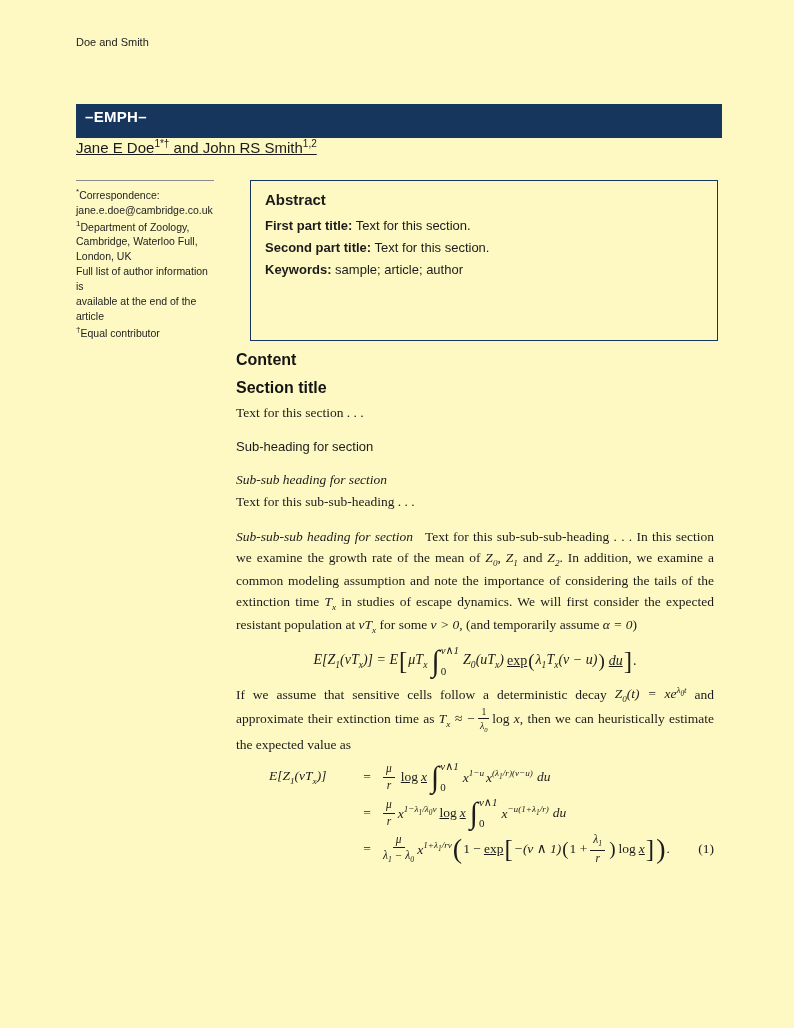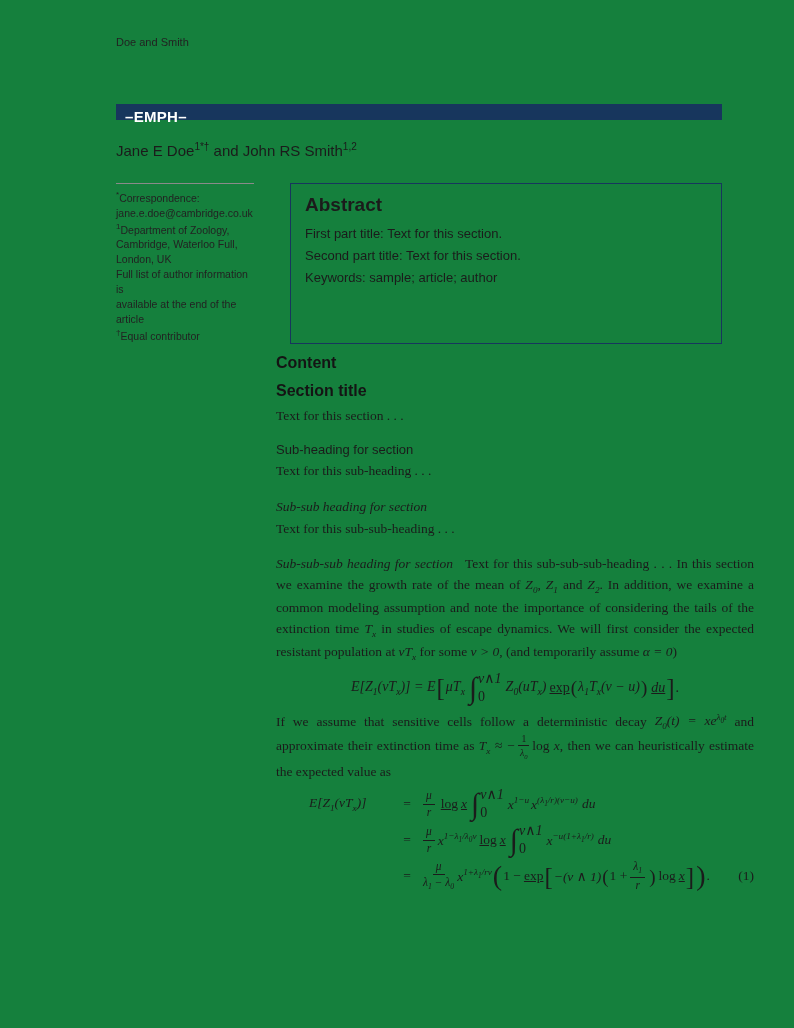--- a/index.html
+++ b/index.html
@@ -1,40 +1,40 @@
 <!DOCTYPE html>
 <html><head>
 <meta charset="utf-8">
 <style>
   html,body{margin:0;padding:0;background:#ffffff;}
   .page{position:relative;width:794px;height:1028px;box-sizing:border-box;
-        padding:36px 72px 0 116px;background:#15803d;color:#1b1b1b;overflow:hidden;}
+        padding:36px 72px 0 76px;background:#fef9c3;color:#1b1b1b;overflow:hidden;}
 
   .running{font:11px "Liberation Sans","DejaVu Sans",sans-serif;color:#222;}
 
-  .banner{margin-top:56px;height:16px;background:#17365d;color:#fff;
+  .banner{margin-top:56px;height:34px;background:#17365d;color:#fff;
           font:bold 15px/25px "Liberation Sans","DejaVu Sans",sans-serif;
           padding-left:9px;letter-spacing:.3px;}
 
   .title{margin:14px 0 0;font:400 30px/1.2 "Liberation Sans","DejaVu Sans",sans-serif;
          color:#111;letter-spacing:-.3px;}
 
-  .authors{margin-top:21px;font:400 15px "Liberation Sans","DejaVu Sans",sans-serif;color:#1b1b1b;}
+  .authors{margin-top:0;font:400 15px "Liberation Sans","DejaVu Sans",sans-serif;color:#1b1b1b;text-decoration:underline;}
   .authors sup{font-size:10px;}
 
   .cols{display:flex;margin-top:24px;gap:14px;}
   .side{flex:0 0 138px;width:138px;border-top:1px solid #8a8a8a;padding-top:5px;
         font:10.5px/1.43 "Liberation Sans","DejaVu Sans",sans-serif;color:#222;}
   .side sup{font-size:8px;}
 
   .absbox{margin-left:22px;width:468px;box-sizing:border-box;border:1.5px solid #17365d;
           padding:10px 14px 12px;font-family:"Liberation Sans","DejaVu Sans",sans-serif;}
-  .absbox .abs-h{margin:0 0 10px;font-size:19px;font-weight:bold;}
+  .absbox .abs-h{margin:0 0 10px;font-size:15px;font-weight:bold;}
   .absrow{font-size:13px;margin:7px 0 0;}
-  .absrow b{font-weight:normal;text-align:center;}
+  .absrow b{font-weight:bold;text-align:center;}
 
   .main{margin-left:160px;width:478px;}
   .sec{font:bold 16px "Liberation Sans","DejaVu Sans",sans-serif;margin:10px 0 5px;color:#141414;}
   .sec.first{margin-top:10px;}
   .sub-h{font:13px "Liberation Sans","DejaVu Sans",sans-serif;margin:16px 0 3px;}
   .subsub-h{font:italic 13.5px "Liberation Serif","DejaVu Serif",serif;margin:18px 0 3px;}
   .body-t{font:13.5px/1.56 "Liberation Serif","DejaVu Serif",serif;text-align:justify;margin:0;}
   .runin{margin-top:14px;}
   .runin-h{font-style:italic;margin-right:12px;}
   .mi{font-style:italic;}
@@ -48,21 +48,21 @@
   .disp sub,.disp sup,.eqn sub,.eqn sup{font-size:.68em;}
   .disp sup sub,.eqn sup sub{font-size:.8em;}
   .frac{display:inline-flex;flex-direction:column;align-items:center;vertical-align:middle;
         margin:0 3px;line-height:1.15;font-size:.85em;}
   .frac .fnum{border-bottom:1px solid currentColor;padding:0 3px 1px;display:block;}
   .frac .fden{padding-top:1px;display:block;}
   .frac.small{font-size:.72em;}
   .intwrap{display:inline-flex;align-items:center;margin:0 2px 0 4px;}
   .int{font-size:30px;font-style:normal;line-height:1;}
   .lims{display:inline-flex;flex-direction:column;justify-content:space-between;height:32px;
-        font-size:14px;font-style:normal;line-height:1;margin-left:1px;}
+        font-size:11px;font-style:normal;line-height:1;margin-left:1px;}
   .d1{font-size:28px;font-style:normal;line-height:1;margin:0 1px;}
   .d2{font-size:25px;font-style:normal;line-height:1;margin:0 1px;}
   .d3{font-size:19px;font-style:normal;line-height:1;margin:0 1px;}
   .ml2{margin-left:2px;} .ml3{margin-left:3px;text-decoration:underline;} .ml4{margin-left:4px;}
 
   .eqn{margin-top:4px;font:13.5px "Liberation Serif","DejaVu Serif",serif;}
   .eqrow{display:flex;align-items:center;min-height:36px;}
   .eqlhs{flex:0 0 118px;box-sizing:border-box;padding-left:33px;}
   .eqrel{flex:0 0 26px;text-align:center;font-style:normal;}
   .eqrhs{display:flex;align-items:center;flex:1 1 auto;}
@@ -105,21 +105,20 @@
   </div>
 
   <div class="main">
 
     <h2 class="sec first">Content</h2>
 
     <h2 class="sec">Section title</h2>
     <p class="body-t">Text for this section . . .</p>
 
     <div class="sub-h">Sub-heading for section</div>
-    <p class="body-t">Text for this sub-heading . . .</p>
 
     <div class="subsub-h">Sub-sub heading for section</div>
     <p class="body-t">Text for this sub-sub-heading . . .</p>
 
     <p class="body-t runin"><span class="runin-h">Sub-sub-sub heading for section</span><span>Text for this sub-sub-sub-heading . . . In this section we examine the growth rate of the mean of </span><span class="mi"><span>Z</span><sub>0</sub></span><span>, </span><span class="mi"><span>Z</span><sub>1</sub></span><span> and </span><span class="mi"><span>Z</span><sub>2</sub></span><span>. In addition, we examine a common modeling assumption and note the importance of considering the tails of the extinction time </span><span class="mi"><span>T</span><sub>x</sub></span><span> in studies of escape dynamics. We will first consider the expected resistant population at </span><span class="mi"><span>vT</span><sub>x</sub></span><span> for some </span><span class="mi">v &gt; 0</span><span>, (and temporarily assume </span><span class="mi">α = 0</span><span>)</span></p>
 
     <div class="disp">
       <span class="mi"><span>E[Z</span><sub>1</sub><span>(vT</span><sub>x</sub><span>)] = E</span></span>
       <span class="d2">[</span>
       <span class="mi"><span>μT</span><sub>x</sub></span>

